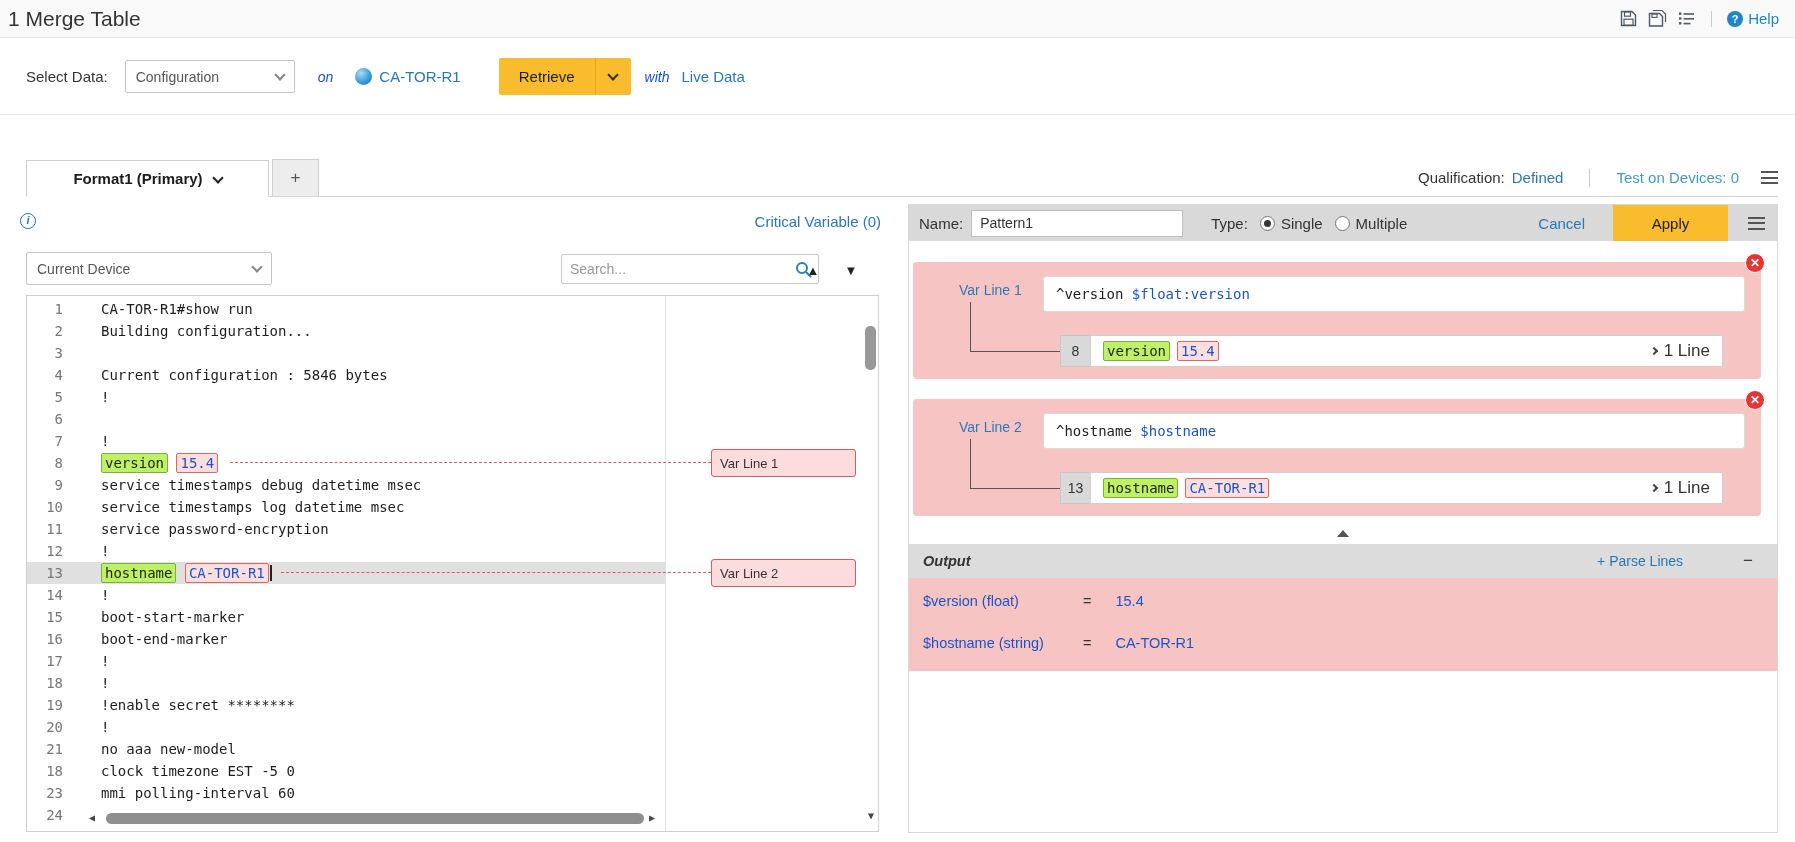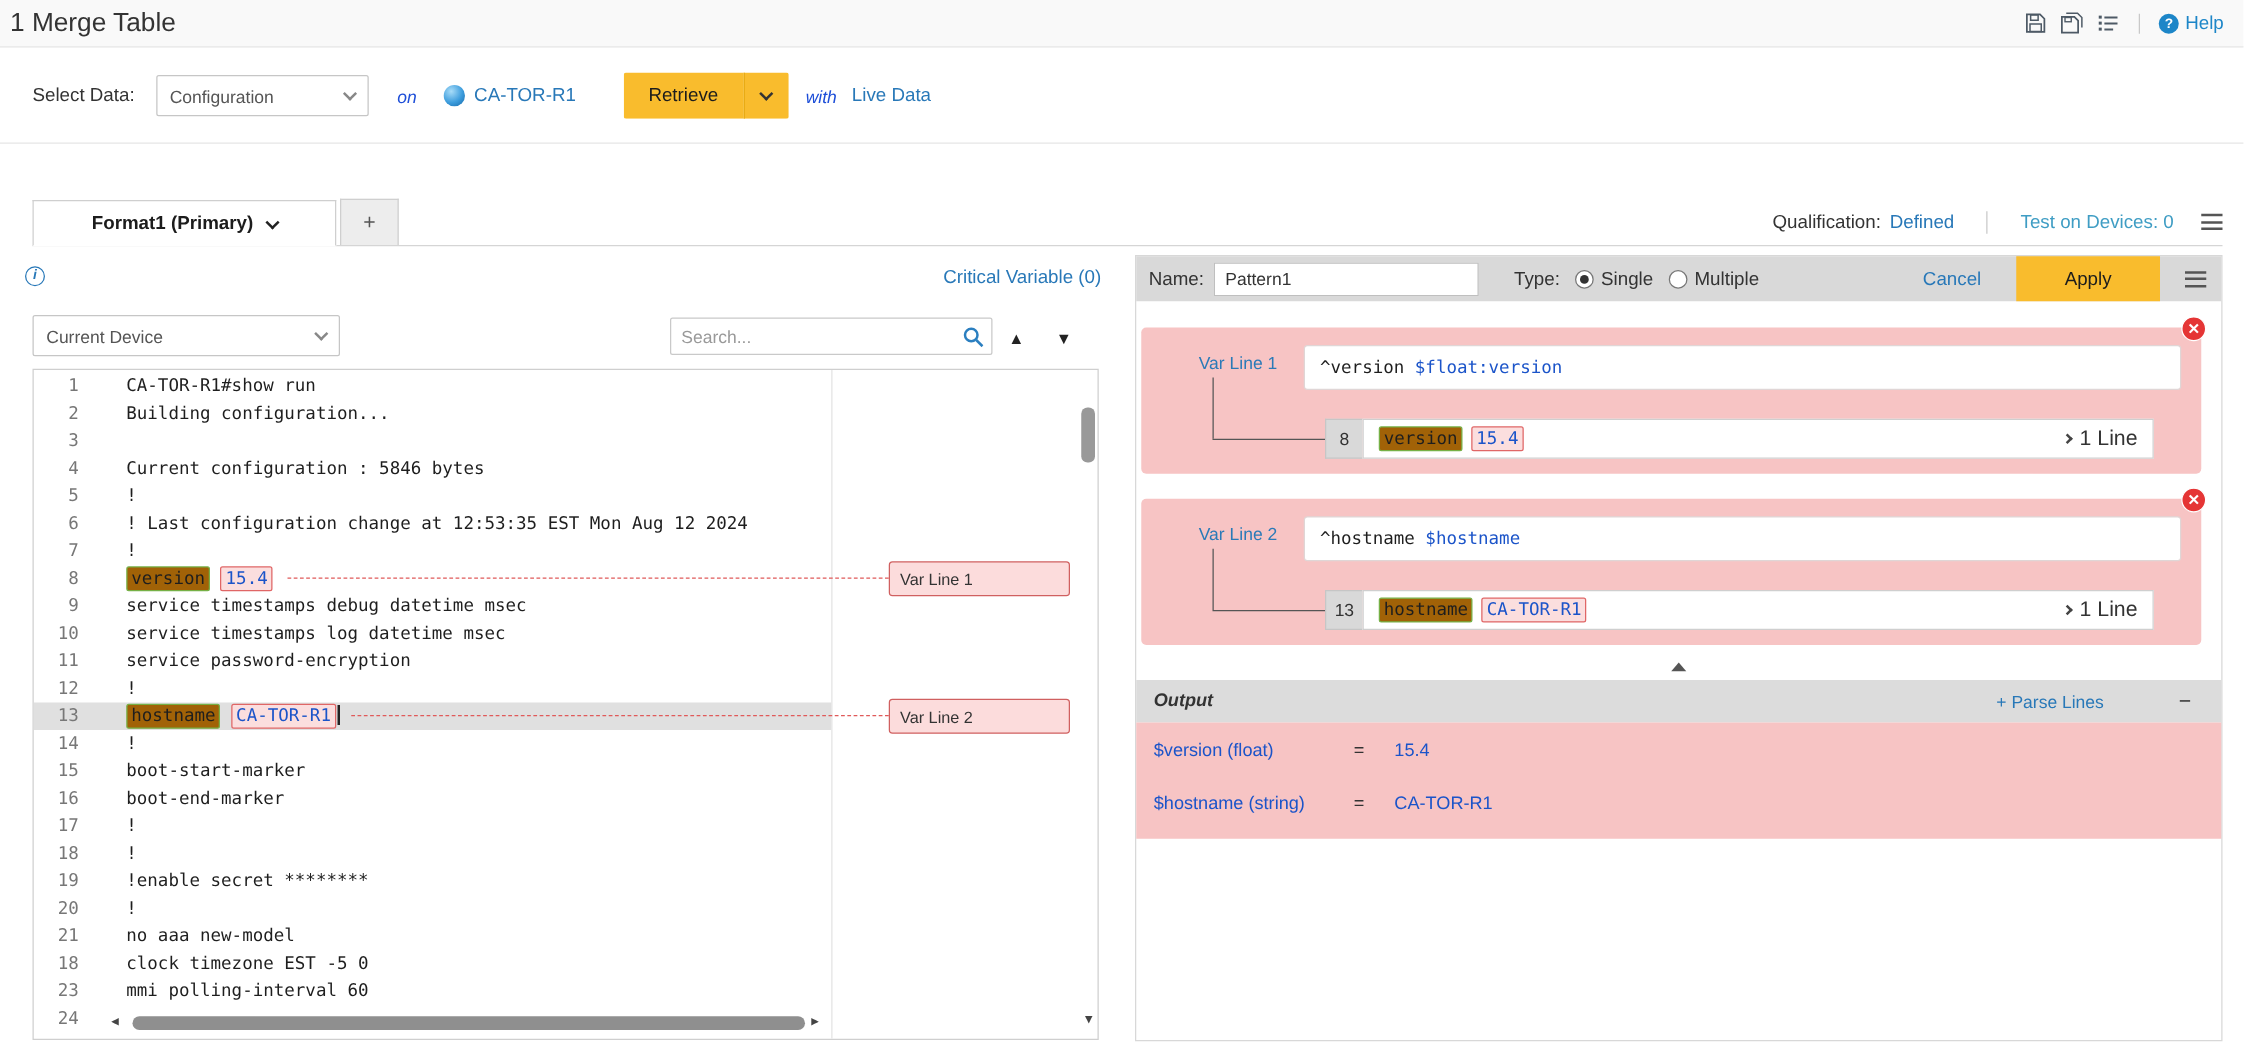--- a/index.html
+++ b/index.html
@@ -44,36 +44,36 @@
   .qual-val {margin-left:7px;}
   .strip-div {width:1px;height:18px;background:#c9c9c9;margin:0 26px;}
   .test-link {color:#3f9dc4;font-size:15px;cursor:pointer;}
   .burger {margin-left:22px;width:17px;height:13px;cursor:pointer;display:flex;flex-direction:column;justify-content:space-between;}
   .burger span {height:2px;background:#555;}
 
   
   .rowA {position:absolute;left:20px;top:208px;width:861px;height:26px;display:flex;align-items:center;justify-content:space-between;}
   .info-icon {width:16px;height:16px;border-radius:50%;border:1.5px solid #2878b8;color:#2878b8;font-size:11px;font-weight:bold;font-style:italic;text-align:center;line-height:13px;cursor:pointer;}
   .scope-select {position:absolute;left:26px;top:252px;width:246px;}
-  .searchbox {position:absolute;left:536px;top:254px;width:258px;height:30px;border:1px solid #c9c9c9;border-radius:2px;background:#fff;display:flex;align-items:center;}
+  .searchbox {position:absolute;left:561px;top:254px;width:258px;height:30px;border:1px solid #c9c9c9;border-radius:2px;background:#fff;display:flex;align-items:center;}
   .searchbox input {flex:1;min-width:0;border:none;outline:none;font-size:14px;color:#444;padding:0 8px;font-family:inherit;background:transparent;}
   .searchbox input::placeholder {color:#999;}
   .search-icon {width:17px;height:17px;margin-right:6px;cursor:pointer;flex:none;}
   .nav-btn {position:absolute;top:258px;width:26px;height:26px;font-size:13px;color:#222;text-align:center;line-height:26px;cursor:pointer;}
   .btn-up {left:800px;} .btn-down {left:838px;}
 
   
   .editor {position:absolute;left:26px;top:295px;width:853px;height:537px;border:1px solid #cfcfcf;background:#fff;font-family:"DejaVu Sans Mono",monospace;font-size:14px;overflow:hidden;}
   .code-lines {position:absolute;left:0;top:2px;width:638px;}
   .cl {display:flex;height:22px;line-height:22px;width:638px;cursor:default;}
   .cl.sel {background:#e0e0e0;}
   .ln {width:36px;text-align:right;color:#777;flex:none;}
   .ct {margin-left:38px;color:#1e1e1e;white-space:pre;}
   .tok {display:inline-block;padding:0 3px;border-radius:2px;line-height:18px;}
-  .tok-key {background:#a16207;border:1px solid #76b046;color:#1e1e1e;}
+  .tok-key {background:#bef264;border:1px solid #76b046;color:#1e1e1e;}
   .tok-val {background:#fbdede;border:1px solid #e06666;color:#1b54c9;}
   .caret {display:inline-block;width:2px;height:16px;background:#222;margin-left:1px;vertical-align:-3px;}
   .ed-divider {position:absolute;left:638px;top:0;bottom:0;width:1px;background:#e3e3e3;}
   .vsb-thumb {position:absolute;right:2px;top:30px;width:11px;height:44px;background:#999;border-radius:5px;cursor:pointer;}
   .vsb-down {position:absolute;right:4px;bottom:10px;font-size:10px;color:#444;cursor:pointer;line-height:10px;}
   .hsb {position:absolute;left:62px;bottom:6px;width:572px;height:14px;display:flex;align-items:center;background:#fff;}
   .hsb-arrow {font-size:10px;color:#444;cursor:pointer;width:12px;line-height:14px;}
   .hsb-thumb {flex:1;height:11px;background:#8f8f8f;border-radius:6px;margin:0 5px;cursor:pointer;}
   .ann-line {position:absolute;border-top:1px dashed #e05a5a;height:0;}
   .ann-line1 {left:203px;top:166px;width:481px;}
@@ -232,21 +232,20 @@
         <div class="cl">
           <span class="ln">4</span>
           <span class="ct">Current configuration : 5846 bytes</span>
         </div>
         <div class="cl">
           <span class="ln">5</span>
           <span class="ct">!</span>
         </div>
         <div class="cl">
           <span class="ln">6</span>
-          <span class="ct">! Last configuration change at 12:53:35 EST Mon Aug 12 2024</span>
         </div>
         <div class="cl">
           <span class="ln">7</span>
           <span class="ct">!</span>
         </div>
         <div class="cl">
           <span class="ln">8</span>
           <span class="ct"><span class="tok tok-key">version</span> <span class="tok tok-val">15.4</span></span>
         </div>
         <div class="cl">

